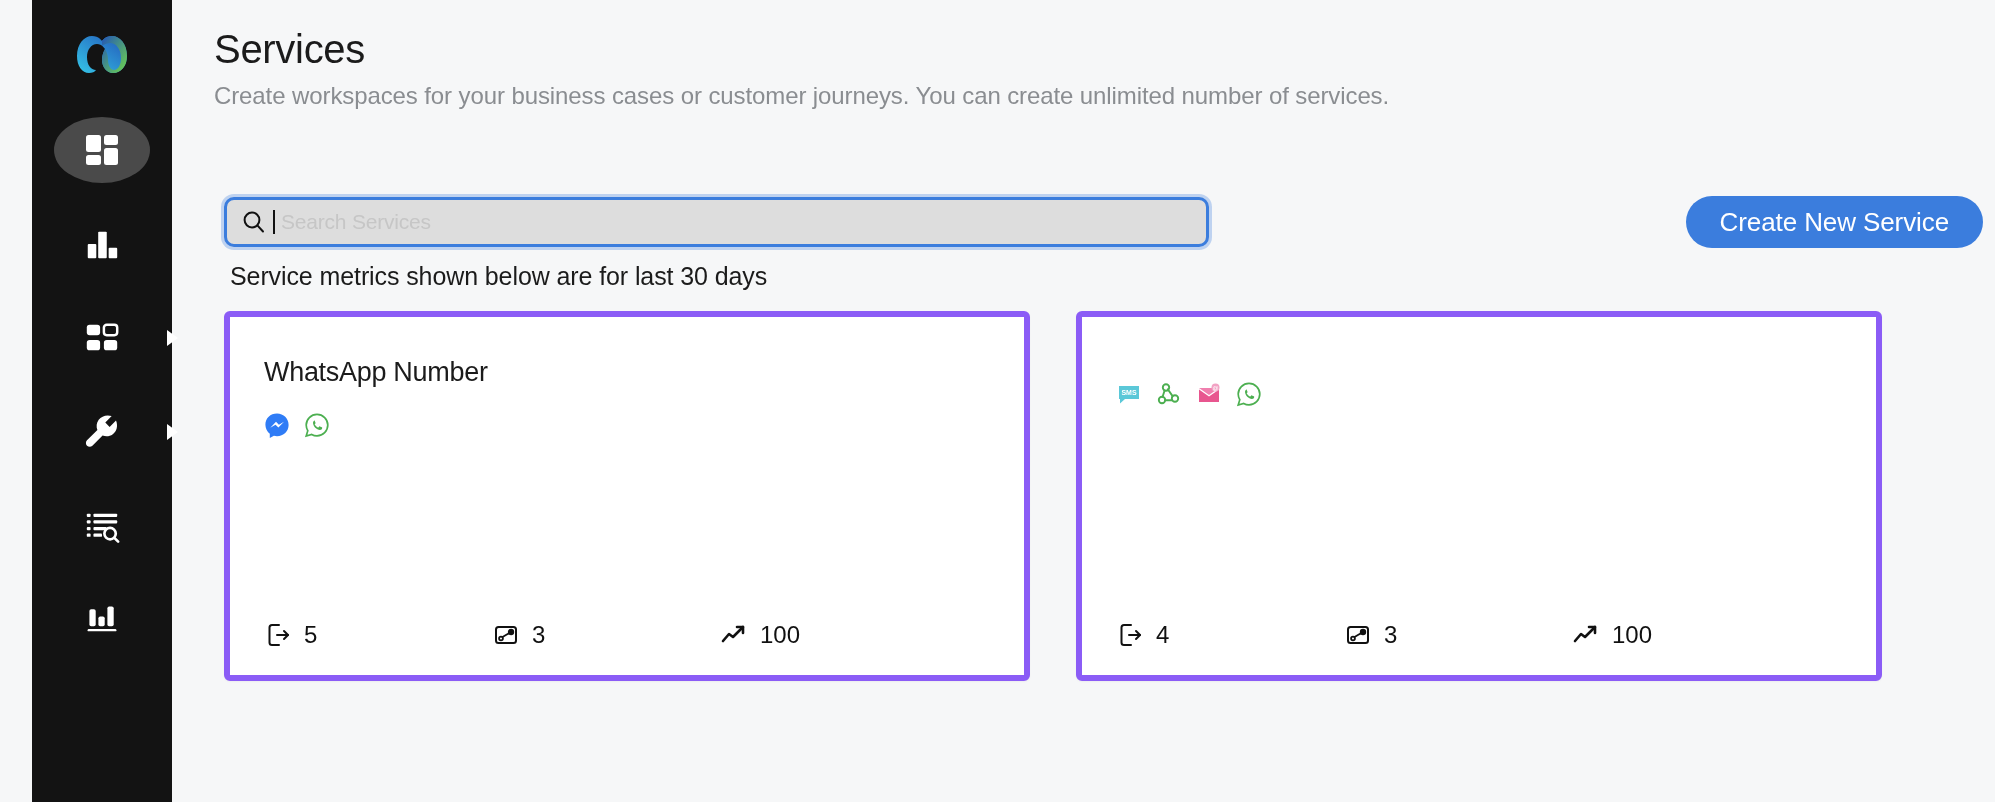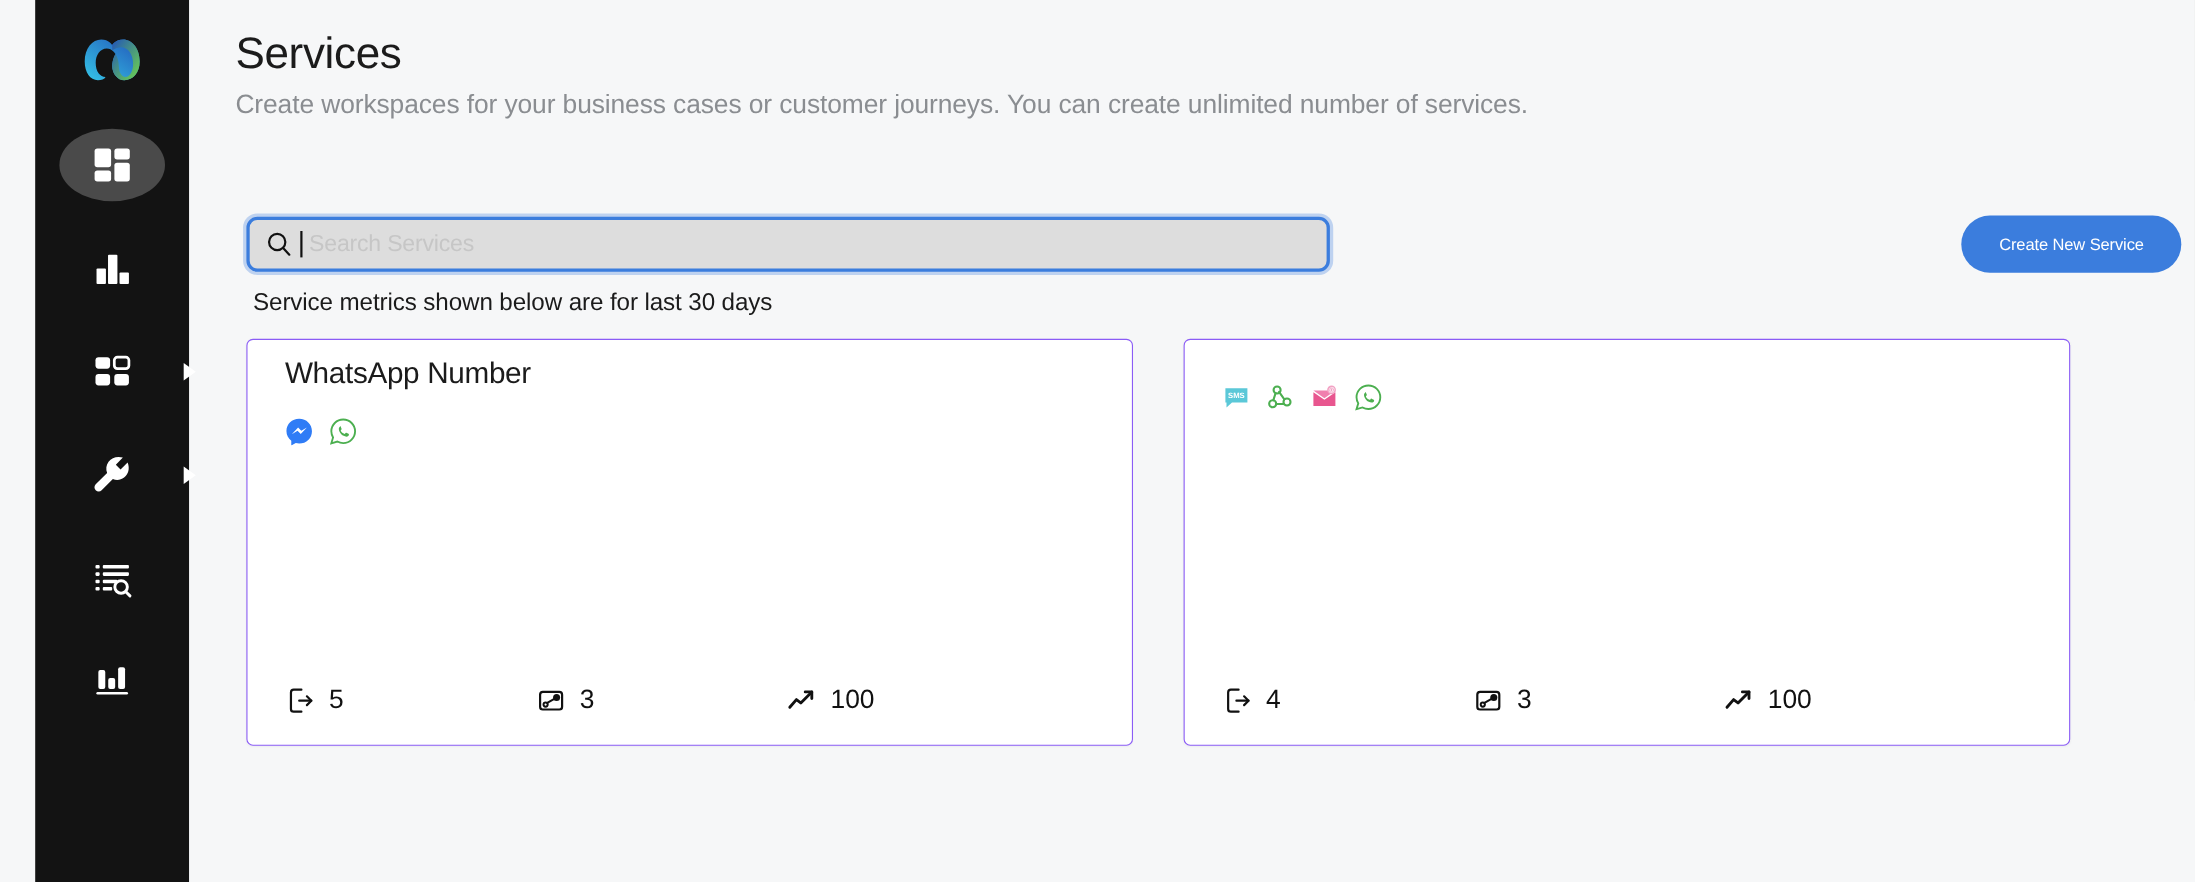--- a/index.html
+++ b/index.html
@@ -149,50 +149,50 @@
 
   .spacer { flex: 1; }
 
   .btn-primary {
     background: #3b7ddd;
     color: #fff;
     border: none;
     border-radius: 26px;
     height: 52px;
     padding: 0 34px;
-    font-size: 15px;
+    font-size: 26px;
     font-family: "Liberation Sans", sans-serif;
     letter-spacing: -0.1px;
     cursor: pointer;
     margin-right: 4px;
   }
 
   .metrics-note {
     margin-top: 14px;
     padding-left: 16px;
-    font-size: 22px;
+    font-size: 25px;
     color: #1b1b1b;
     letter-spacing: -0.1px;
   }
 
   
   .cards {
     display: flex;
     gap: 46px;
     margin-top: 20px;
     padding-left: 10px;
   }
 
   .card {
     width: 806px;
     height: 370px;
     background: #ffffff;
-    border: 1px solid #8b5cf6;
+    border: 6px solid #8b5cf6;
     border-radius: 6px;
-    padding: 15px 34px 0 34px;
+    padding: 40px 34px 0 34px;
     display: flex;
     flex-direction: column;
     box-shadow: 0 1px 2px rgba(0,0,0,0.04);
   }
 
   .card-title {
     font-size: 27px;
     color: #1b1b1b;
     font-weight: 400;
     letter-spacing: -0.3px;

